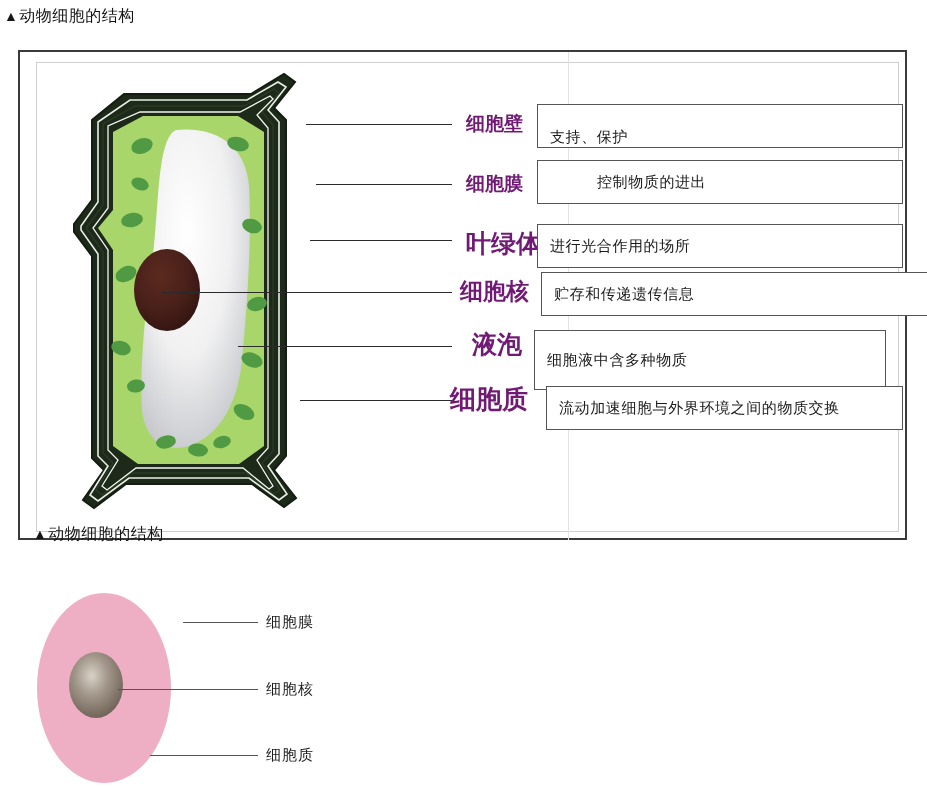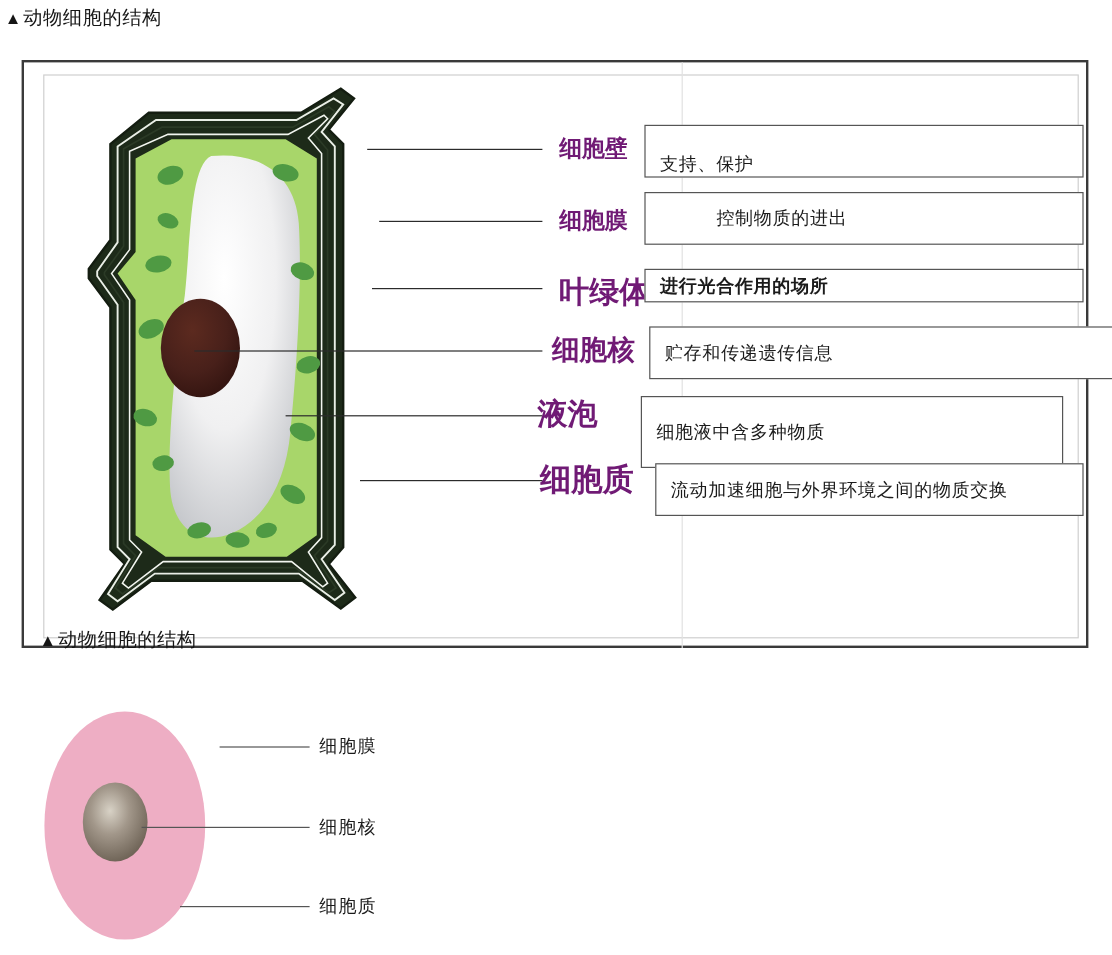--- a/index.html
+++ b/index.html
@@ -219,30 +219,30 @@
 <div class="leader" style="left:316px; top:184px; width:136px;"></div>
 <div class="leader" style="left:310px; top:240px; width:142px;"></div>
 <div class="leader" style="left:162px; top:292px; width:290px;"></div>
 <div class="leader" style="left:238px; top:346px; width:214px;"></div>
 <div class="leader" style="left:300px; top:400px; width:152px;"></div>
 
 <div class="plant-label" style="left:466px; top:111px; font-size:19px;">细胞壁</div>
 <div class="plant-label" style="left:466px; top:171px; font-size:19px;">细胞膜</div>
 <div class="plant-label" style="left:466px; top:227px; font-size:25px;">叶绿体</div>
 <div class="plant-label" style="left:460px; top:276px; font-size:23px;">细胞核</div>
-<div class="plant-label" style="left:448px; top:328px; font-size:25px;">液泡</div>
+<div class="plant-label" style="left:472px; top:328px; font-size:25px;">液泡</div>
 <div class="plant-label" style="left:450px; top:382px; font-size:26px;">细胞质</div>
 
 <div class="desc-box" style="left:537px; top:104px; width:366px; height:44px;align-items:flex-end;">
   <span class="desc-text">支持、保护</span>
 </div>
 <div class="desc-box" style="left:537px; top:160px; width:366px; height:44px;padding-left:47px;">
   <span class="desc-text">控制物质的进出</span>
 </div>
-<div class="desc-box" style="left:537px; top:224px; width:366px; height:28px;font-weight:bold;">
+<div class="desc-box" style="left:537px; top:224px; width:366px; height:44px;">
   <span class="desc-text">进行光合作用的场所</span>
 </div>
 <div class="desc-box" style="left:541px; top:272px; width:417px; height:44px;">
   <span class="desc-text">贮存和传递遗传信息</span>
 </div>
 <div class="desc-box" style="left:534px; top:330px; width:352px; height:60px;">
   <span class="desc-text">细胞液中含多种物质</span>
 </div>
 <div class="desc-box" style="left:546px; top:386px; width:357px; height:44px;">
   <span class="desc-text">流动加速细胞与外界环境之间的物质交换</span>

